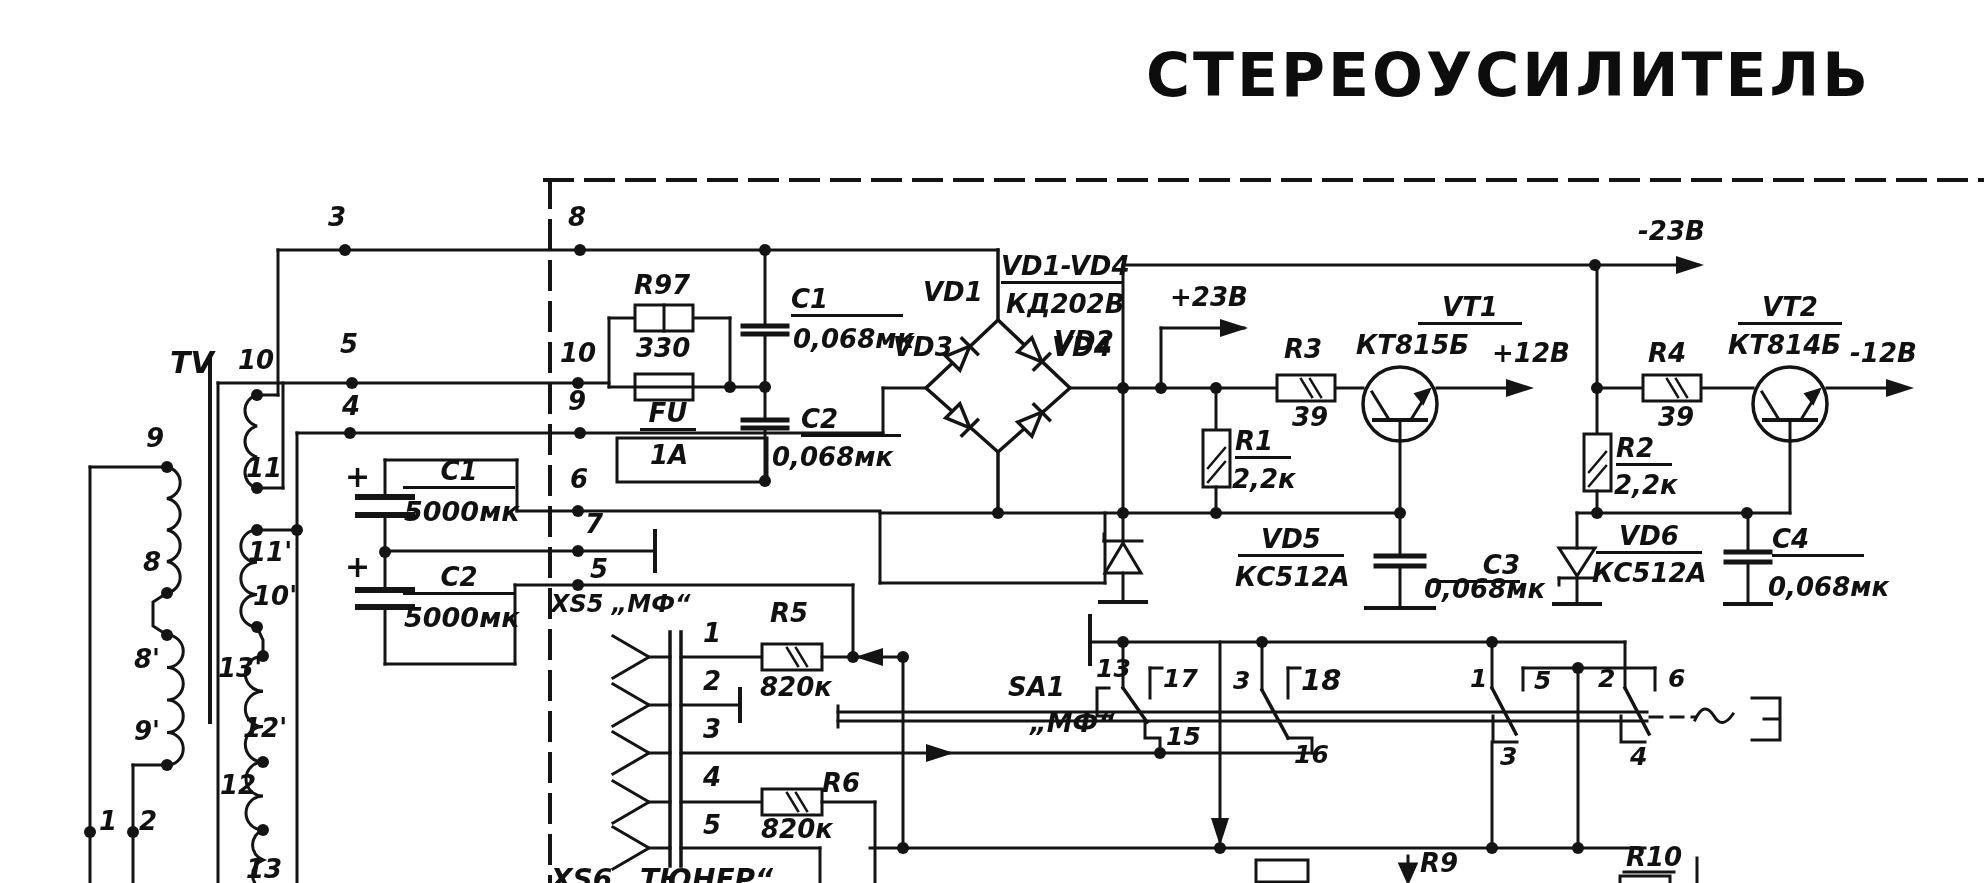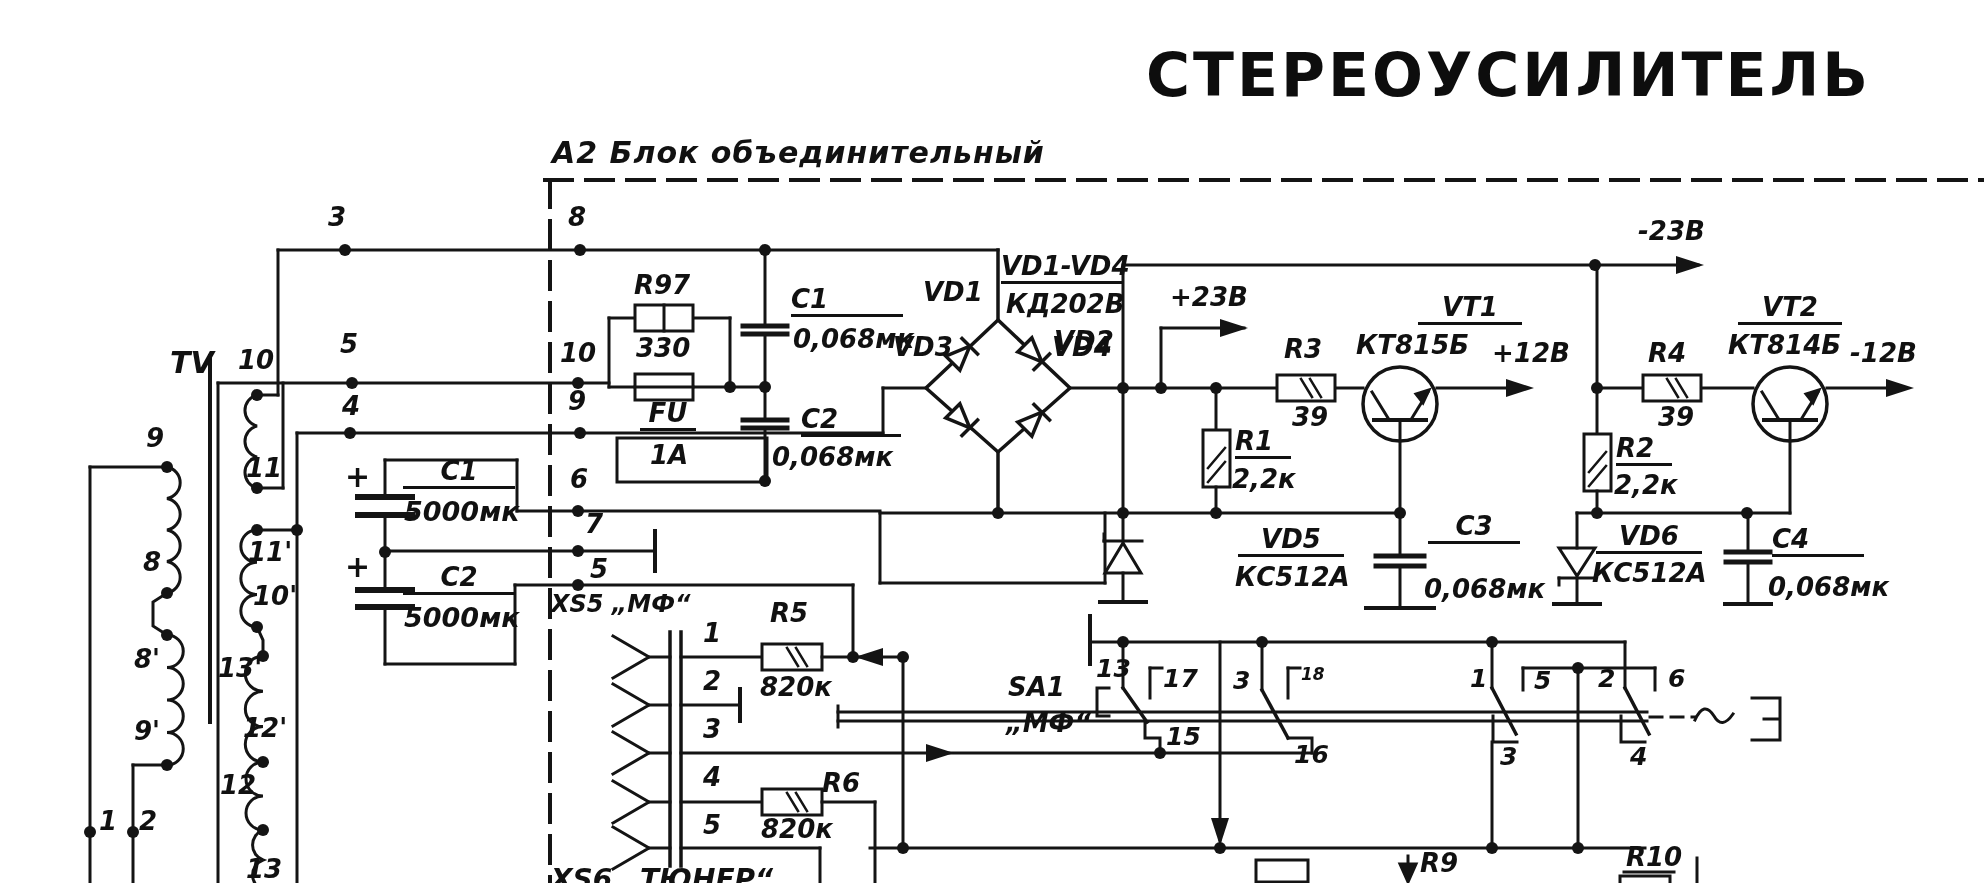--- a/index.html
+++ b/index.html
@@ -332,21 +332,20 @@
     <polygon points="1248,328 1220,319 1220,337"></polygon>
     <polygon points="1534,388 1506,379 1506,397"></polygon>
     <polygon points="1914,388 1886,379 1886,397"></polygon>
     <polygon points="855,657 883,648 883,666"></polygon>
     <polygon points="954,753 926,744 926,762"></polygon>
     <polygon points="1220,846 1211,818 1229,818"></polygon>
   </g>
 </svg>
 
 <div class="ttl" style="left:1146px;top:40px">СТЕРЕОУСИЛИТЕЛЬ</div>
-<div class="lb blk" style="left:552px;top:138px">А2 Блок объединительный</div>
 
 <div class="lb" style="left:170px;top:348px;font-size:30px">TV</div>
 <div class="lb" style="left:238px;top:347px">10</div>
 <div class="lb" style="left:146px;top:425px">9</div>
 <div class="lb" style="left:246px;top:455px">11</div>
 <div class="lb" style="left:143px;top:549px">8</div>
 <div class="lb" style="left:248px;top:539px">11'</div>
 <div class="lb" style="left:253px;top:583px">10'</div>
 <div class="lb" style="left:134px;top:646px">8'</div>
 <div class="lb" style="left:218px;top:655px">13'</div>
@@ -400,21 +399,21 @@
 
 <div class="lb u" style="left:1235px;top:428px;width:56px;text-align:left">R1</div>
 <div class="lb" style="left:1232px;top:466px">2,2к</div>
 <div class="lb u" style="left:1616px;top:435px;width:56px;text-align:left">R2</div>
 <div class="lb" style="left:1614px;top:472px">2,2к</div>
 
 <div class="lb u" style="left:1238px;top:526px;width:106px">VD5</div>
 <div class="lb" style="left:1235px;top:564px">КС512А</div>
 <div class="lb u" style="left:1596px;top:523px;width:106px">VD6</div>
 <div class="lb" style="left:1592px;top:560px">КС512А</div>
-<div class="lb u" style="left:1428px;top:513px;width:92px;text-align:center">С3</div>
+<div class="lb u" style="left:1428px;top:552px;width:92px;text-align:right">С3</div>
 <div class="lb" style="left:1424px;top:576px">0,068мк</div>
 <div class="lb u" style="left:1772px;top:526px;width:92px;text-align:left">С4</div>
 <div class="lb" style="left:1768px;top:574px">0,068мк</div>
 
 <div class="lb" style="left:345px;top:462px;font-size:30px">+</div>
 <div class="lb u" style="left:403px;top:458px;width:112px">С1</div>
 <div class="lb" style="left:404px;top:498px;font-size:27px">5000мк</div>
 <div class="lb" style="left:345px;top:552px;font-size:30px">+</div>
 <div class="lb u" style="left:403px;top:564px;width:112px">С2</div>
 <div class="lb" style="left:404px;top:604px;font-size:27px">5000мк</div>
@@ -424,25 +423,25 @@
 <div class="lb" style="left:703px;top:668px">2</div>
 <div class="lb" style="left:703px;top:716px">3</div>
 <div class="lb" style="left:703px;top:764px">4</div>
 <div class="lb" style="left:703px;top:812px">5</div>
 <div class="lb" style="left:770px;top:600px">R5</div>
 <div class="lb" style="left:760px;top:674px">820к</div>
 <div class="lb" style="left:822px;top:770px">R6</div>
 <div class="lb" style="left:761px;top:816px">820к</div>
 
 <div class="lb" style="left:1008px;top:674px">SA1</div>
-<div class="lb" style="left:1006px;top:710px">„МФ“</div>
+<div class="lb" style="left:1030px;top:710px">„МФ“</div>
 <div class="lb" style="left:1096px;top:656px;font-size:25px">13</div>
 <div class="lb" style="left:1163px;top:666px;font-size:25px">17</div>
 <div class="lb" style="left:1233px;top:668px;font-size:25px">3</div>
-<div class="lb" style="left:1301px;top:666px;font-size:17px">18</div>
+<div class="lb" style="left:1301px;top:666px;font-size:29px">18</div>
 <div class="lb" style="left:1166px;top:724px;font-size:25px">15</div>
 <div class="lb" style="left:1294px;top:742px;font-size:25px">16</div>
 <div class="lb" style="left:1470px;top:666px;font-size:25px">1</div>
 <div class="lb" style="left:1534px;top:668px;font-size:25px">5</div>
 <div class="lb" style="left:1598px;top:666px;font-size:25px">2</div>
 <div class="lb" style="left:1668px;top:666px;font-size:25px">6</div>
 <div class="lb" style="left:1500px;top:744px;font-size:25px">3</div>
 <div class="lb" style="left:1630px;top:744px;font-size:25px">4</div>
 
 <div class="lb" style="left:1420px;top:850px">R9</div>

